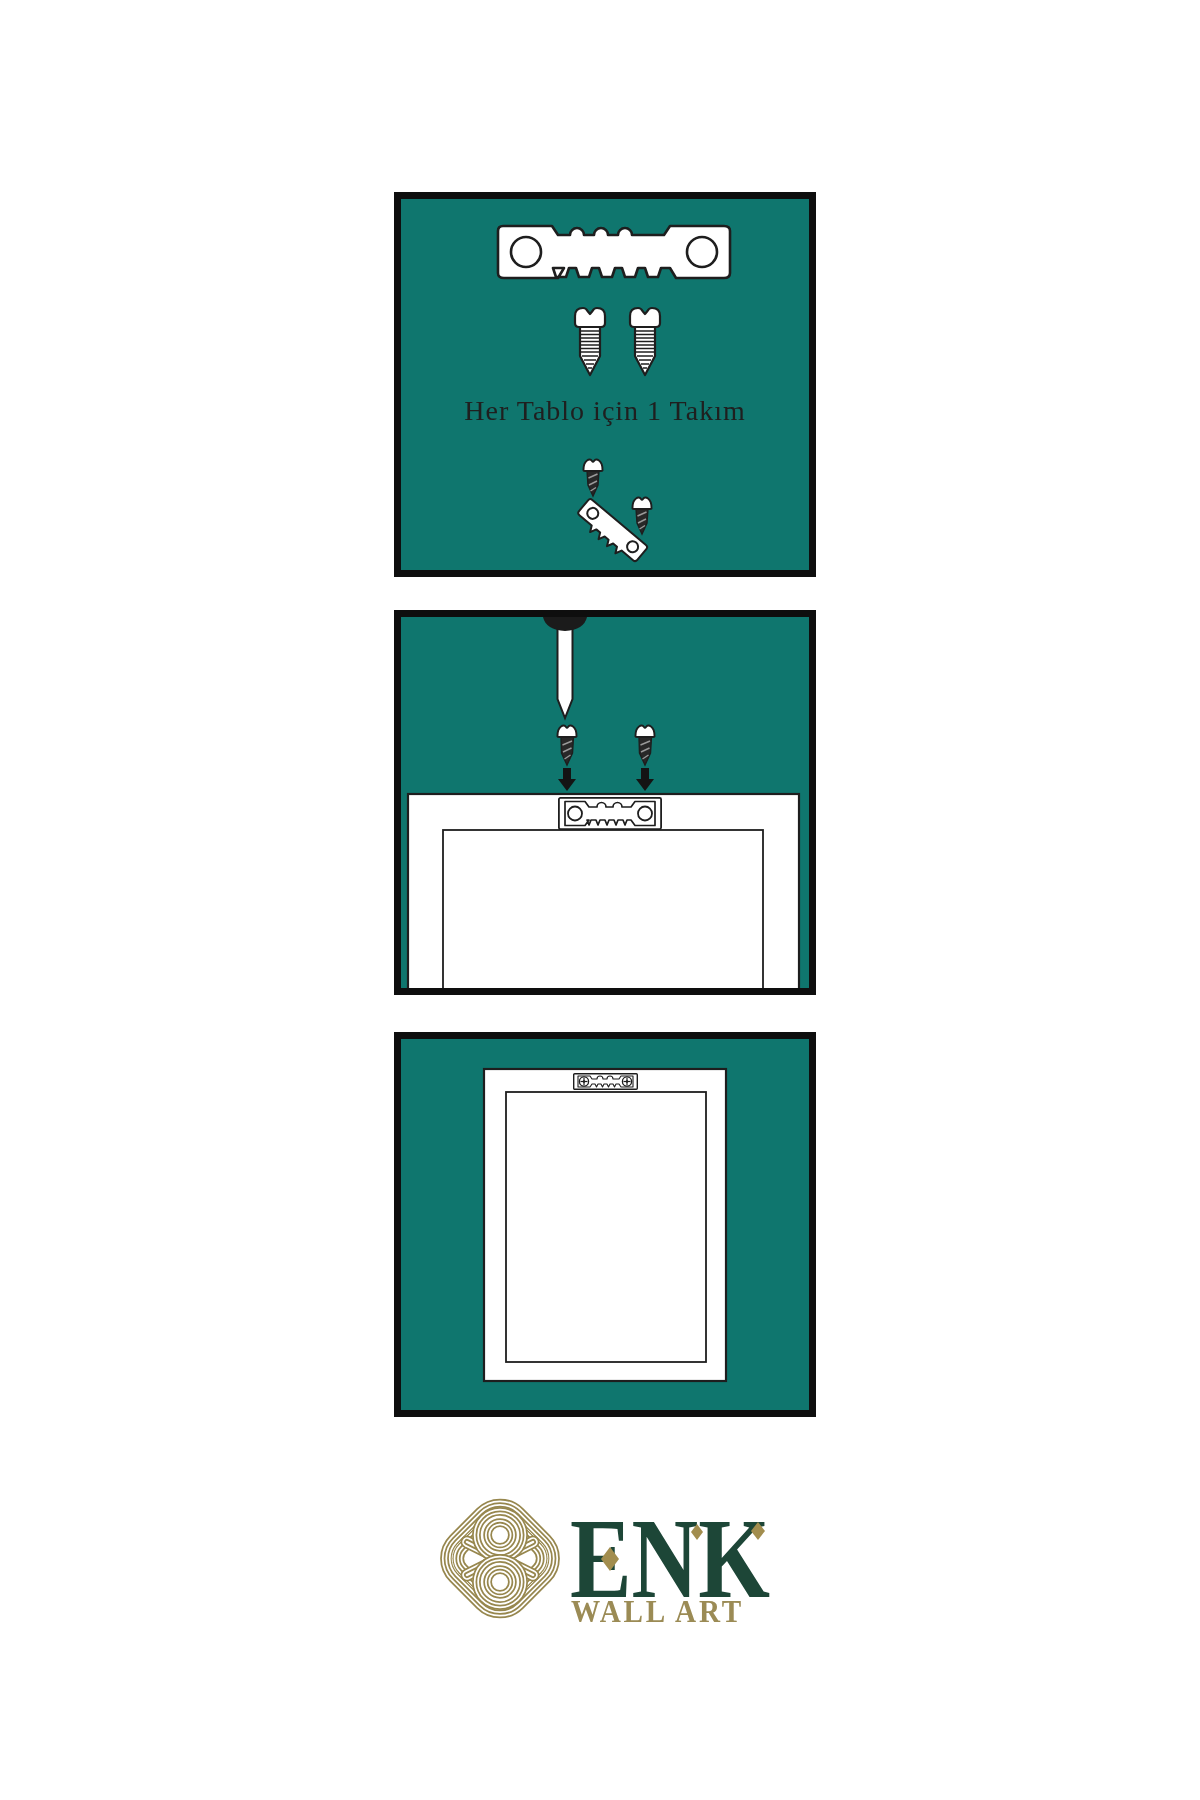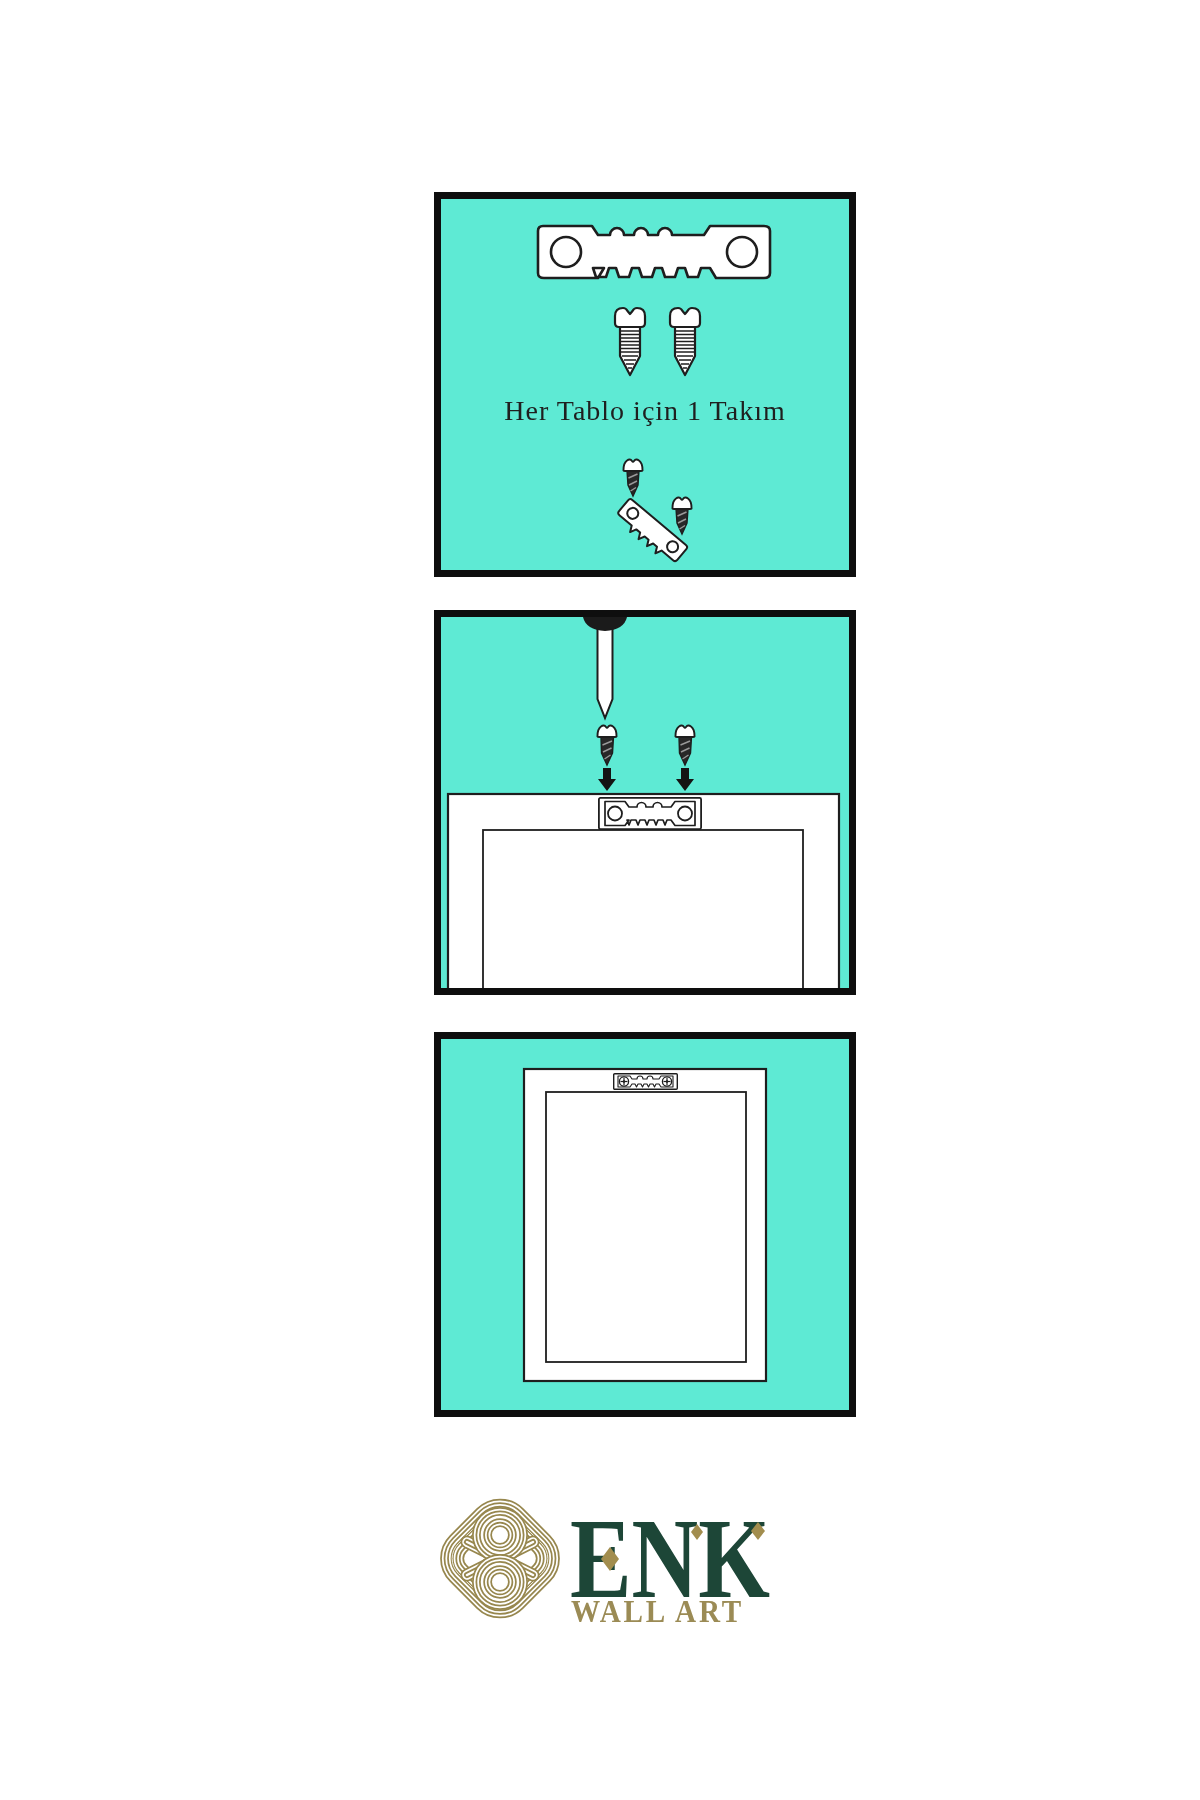--- a/index.html
+++ b/index.html
@@ -2,21 +2,21 @@
 <html><head>
 <meta charset="utf-8">
 <style>
   html,body{margin:0;padding:0;background:#ffffff;}
   .canvas{
     position:relative;width:1200px;height:1800px;background:#ffffff;
     font-family:"Liberation Serif", serif;overflow:hidden;
   }
   .panel{
     position:absolute;left:394px;width:422px;height:385px;
-    border:7px solid #0e0e0e;background:#5eead4;box-sizing:border-box;margin-left:40px;
+    border:7px solid #0e0e0e;background:#0f766e;box-sizing:border-box;
   }
   .panel svg{position:absolute;left:0;top:0;}
   #panel-1{top:192px;}
   #panel-2{top:610px;}
   #panel-3{top:1032px;}
   .caption{
     position:absolute;left:0;top:196px;width:100%;text-align:center;
     font-size:28px;color:#1f1f1f;letter-spacing:1px;font-weight:400;
     font-family:"Liberation Serif", serif;
   }

